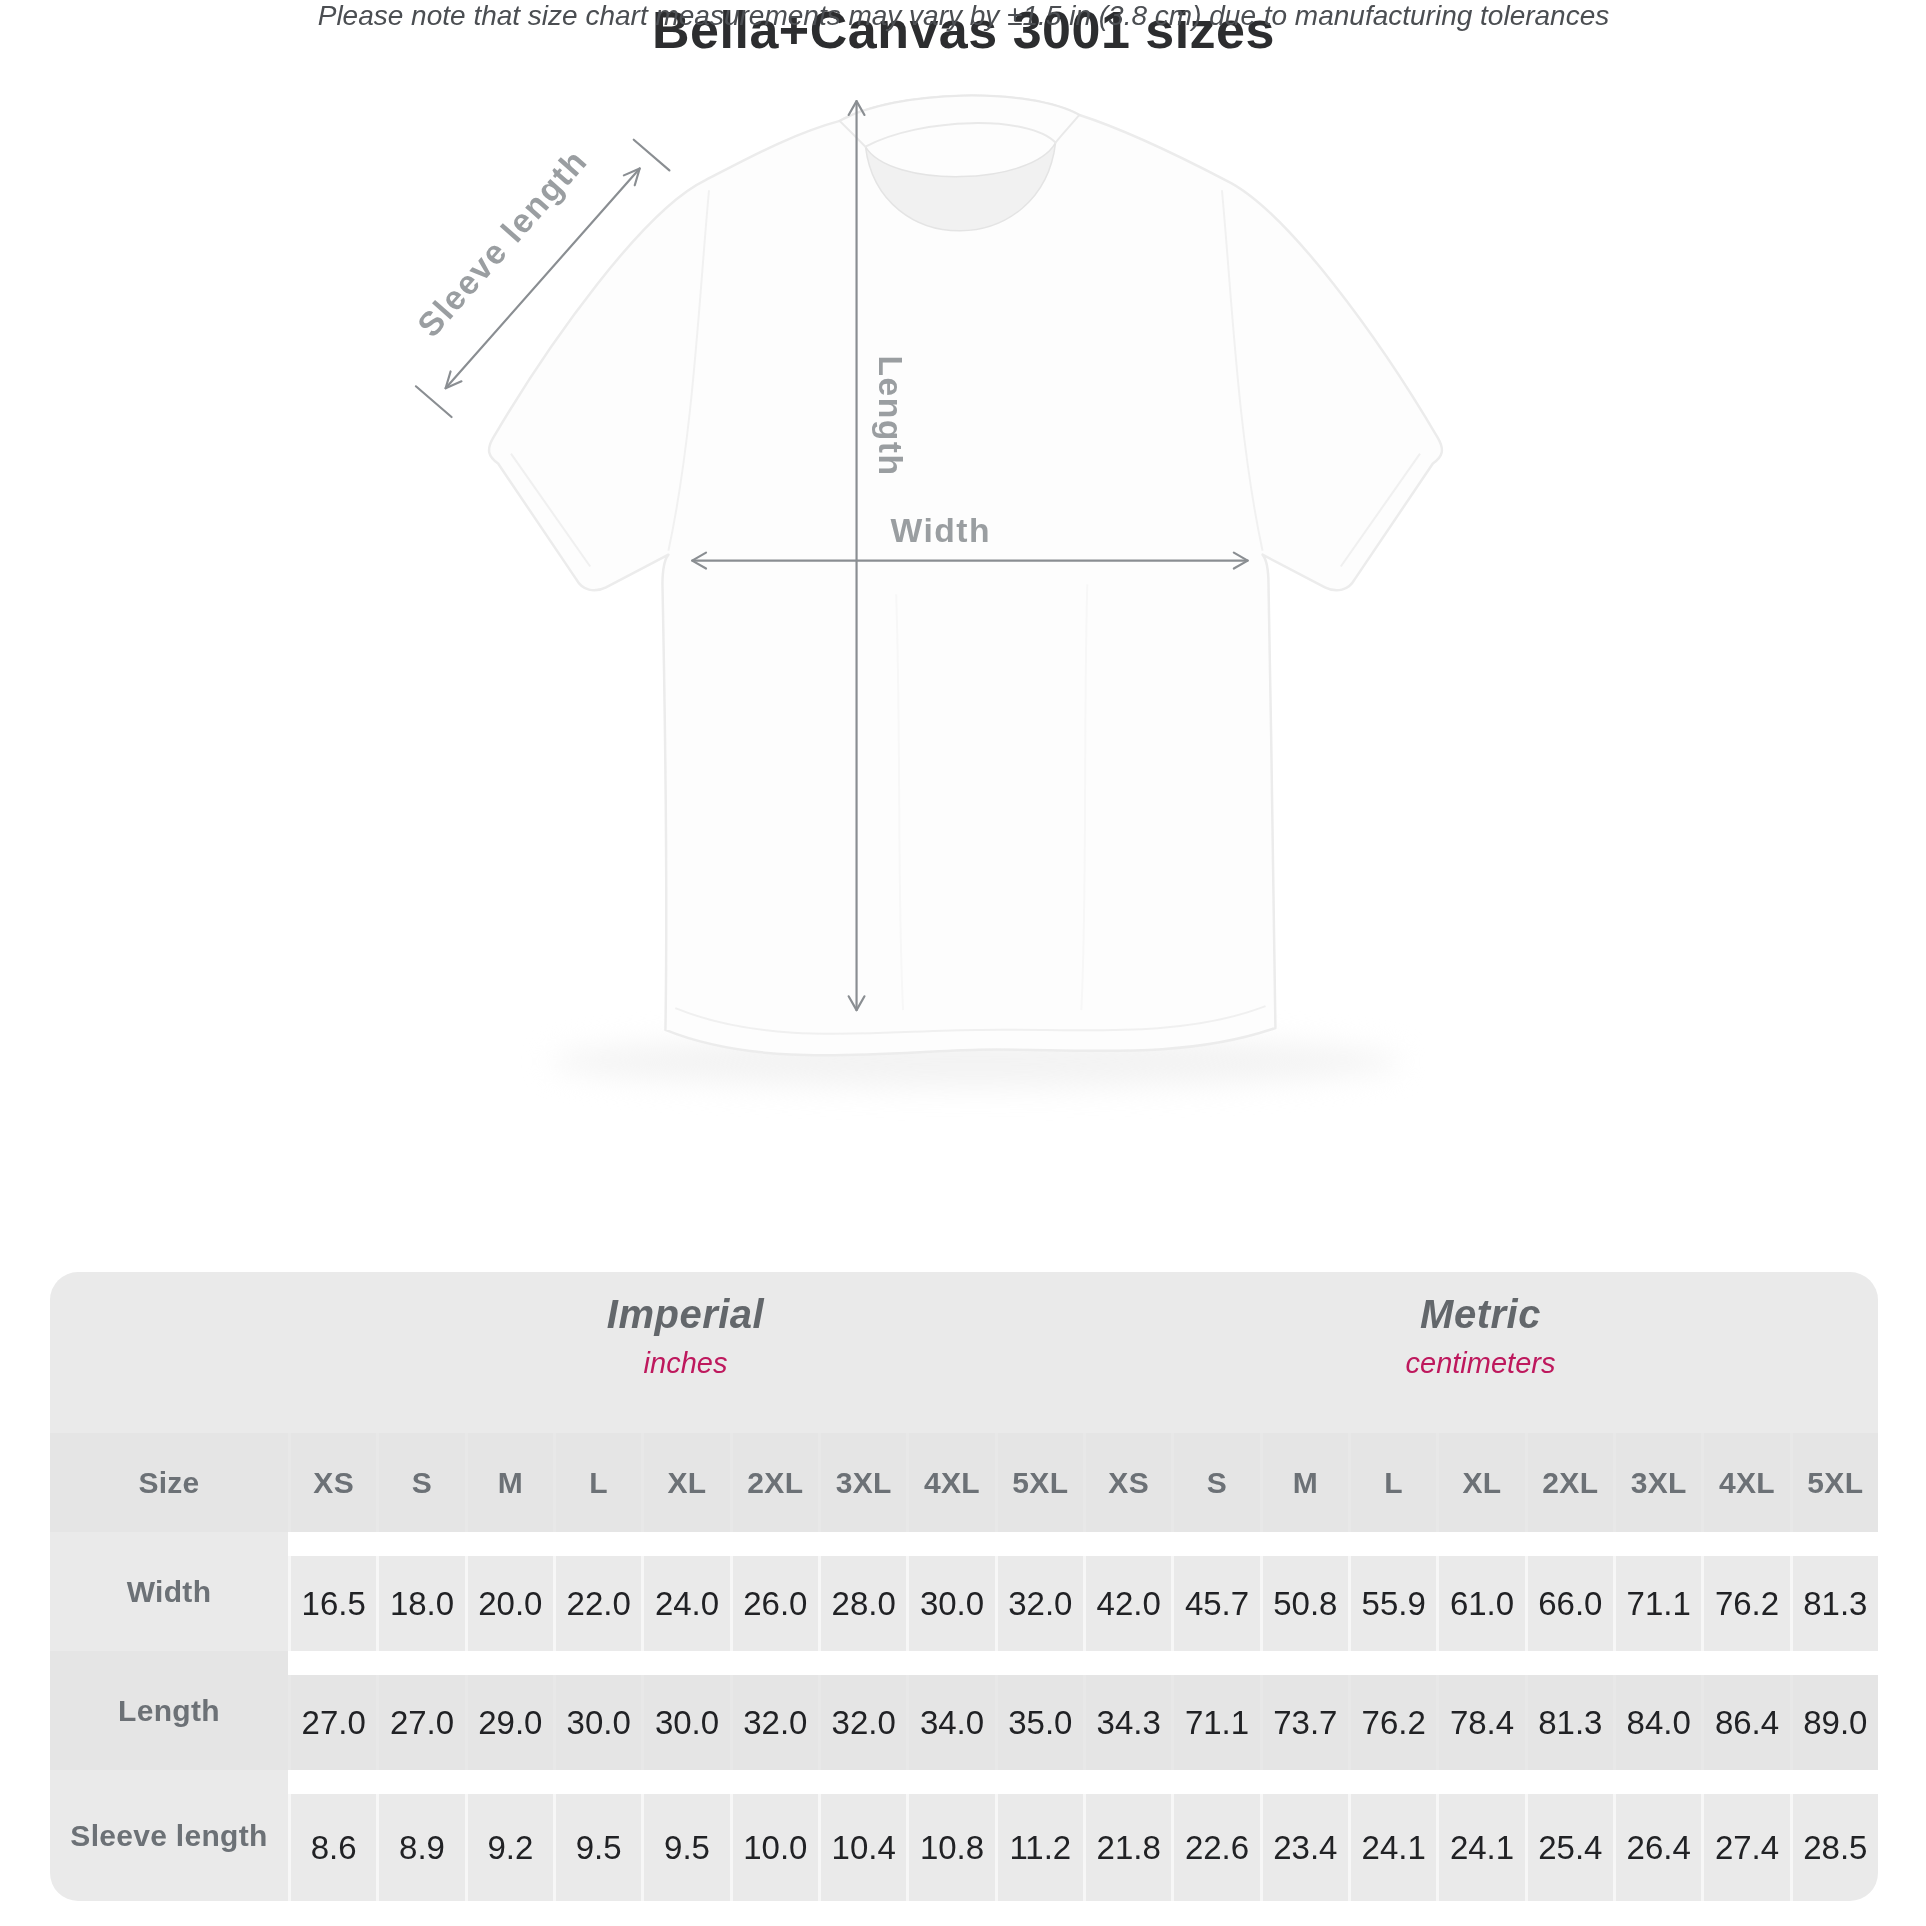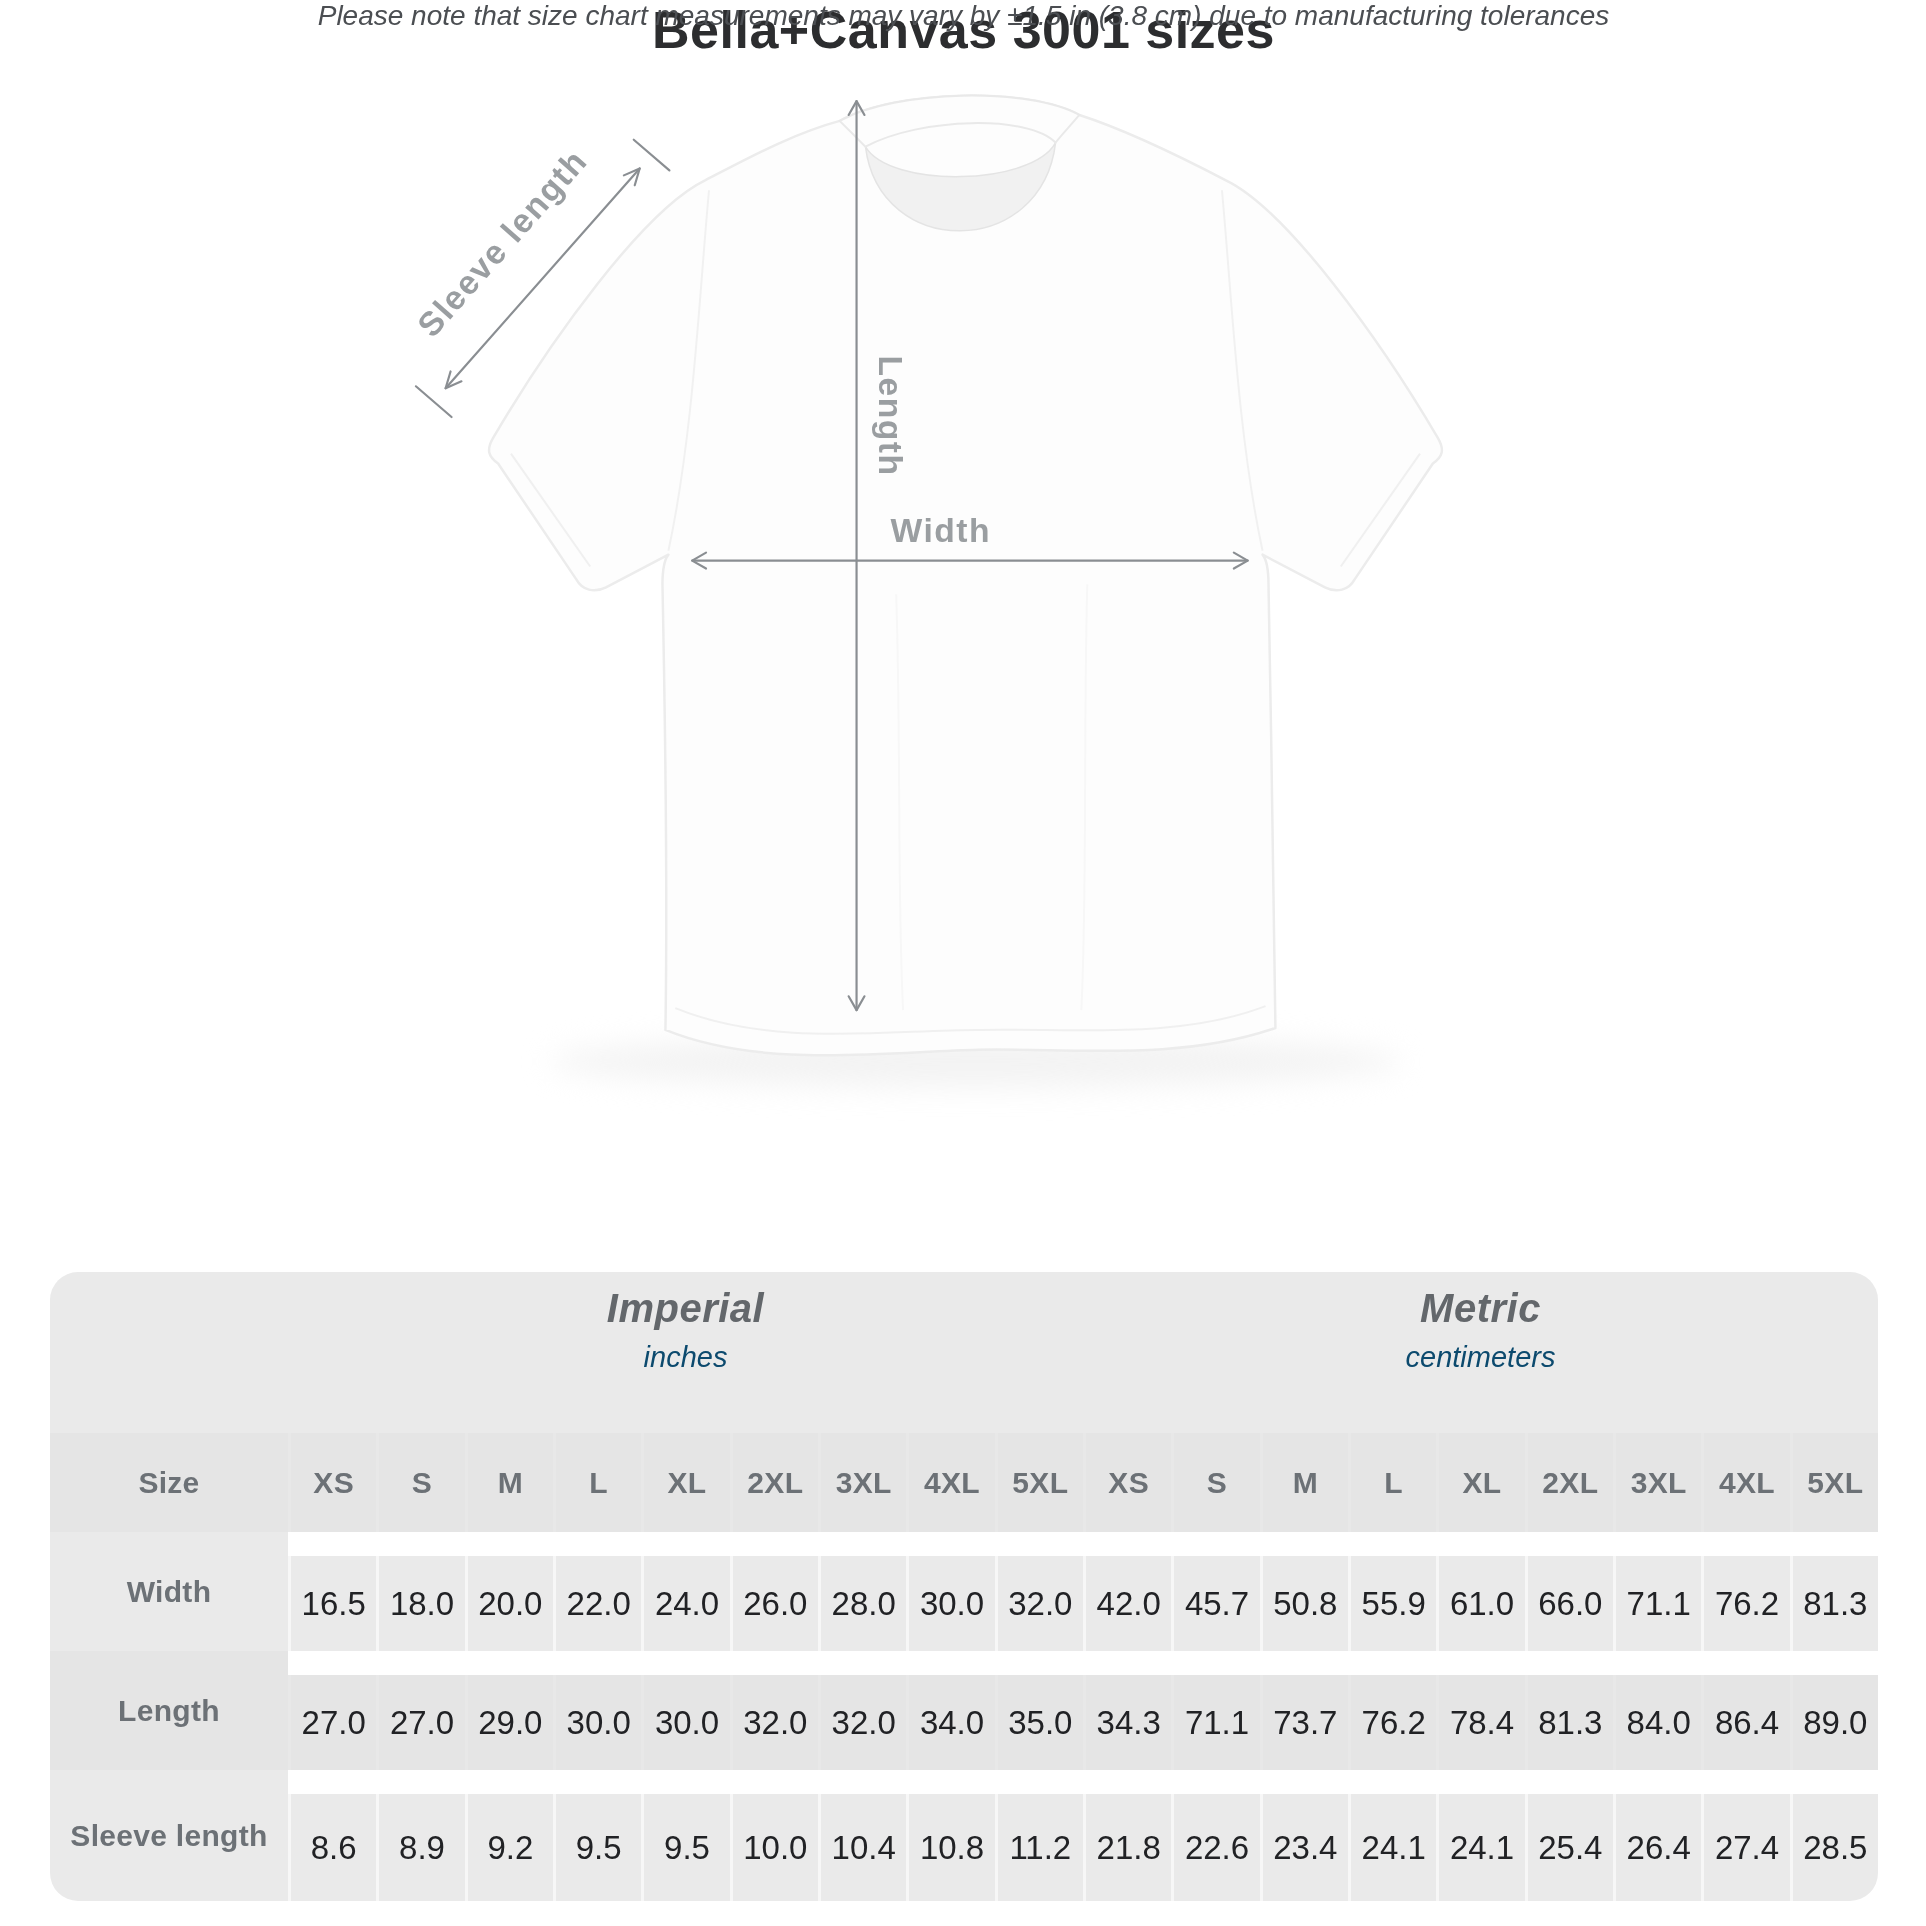--- a/index.html
+++ b/index.html
@@ -23,23 +23,23 @@
   }
   
   .size-table {
     position:absolute; left:50px; top:1272px; width:1828px; height:629px;
     display:grid;
     grid-template-columns:238px repeat(18, 1fr);
     grid-template-rows:161px 99px 119px 119px 131px;
     border-radius:28px; overflow:hidden; background:#ffffff;
   }
   .band { background:#eaeaea; }
-  .grp { grid-column:span 9; display:flex; flex-direction:column; align-items:center; padding-top:14px; }
+  .grp { grid-column:span 9; display:flex; flex-direction:column; align-items:center; padding-top:20px; }
   .grp-t { font-size:40px; font-weight:bold; font-style:italic; color:#63676b; letter-spacing:0.5px; }
-  .grp-s { margin-top:10px; font-size:29px; font-style:italic; color:#0c4a6e; }
+  .grp-s { margin-top:10px; font-size:29px; font-style:italic; color:#be185d; }
   .c { display:flex; align-items:center; justify-content:center; }
   .w { background:#e5e5e5; border-left:3px solid #e8e8e8; }
   .g { background:#eaeaea; border-left:3px solid #f7f7f7; }
   .first { border-left:none; }
   .size-h, .lab { font-size:30px; font-weight:bold; color:#6c7176; letter-spacing:0.3px; }
   .val { font-size:33px; color:#212225;margin-top:24px; }
 </style>
 </head>
 <body>
 

